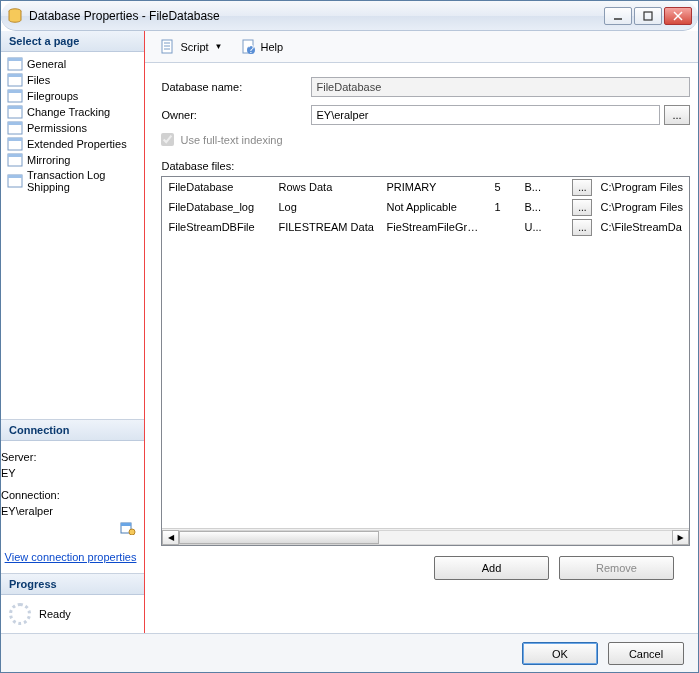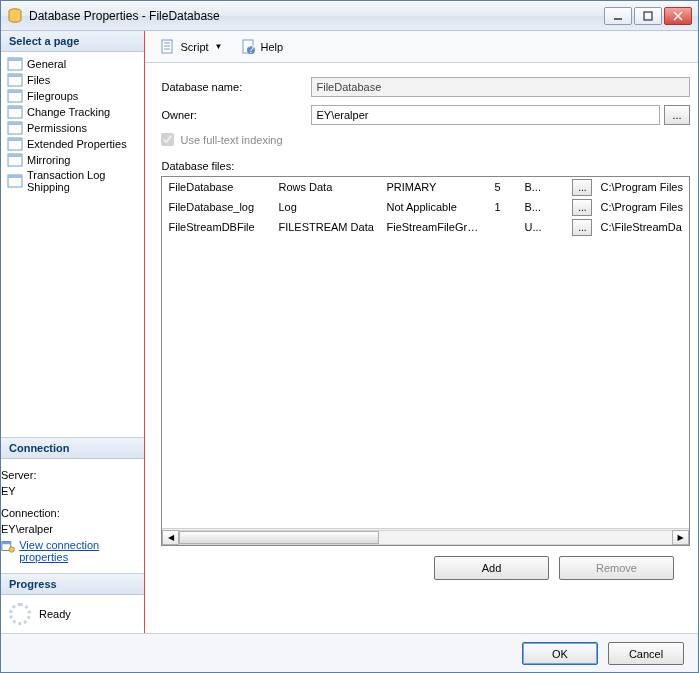--- a/index.html
+++ b/index.html
@@ -1,34 +1,34 @@
 <!DOCTYPE html>
 <html><head>
 <meta charset="utf-8">
 <style>
 * { box-sizing: border-box; margin: 0; padding: 0; font-family: "Segoe UI", Tahoma, sans-serif; font-size: 11px; }
 body { background: #fff; width: 699px; height: 673px; overflow: hidden; border: 1px solid #5a7ea3; }
-.titlebar { height: 30px; background: linear-gradient(to bottom, #f6f8fb 0%, #e6ecf5 50%, #d9e2ef 51%, #e8eef7 100%); border-bottom: 1px solid #b8c6d9; display: flex; align-items: center; padding: 0 6px; }
+.titlebar { height: 30px; background: linear-gradient(to bottom, #f6f8fb 0%, #e6ecf5 50%, #d9e2ef 51%, #e8eef7 100%); border-bottom: 1px solid #b8c6d9; display: flex; align-items: center; padding: 0 6px; border-radius: 15px; }
 .titlebar-icon { width: 16px; height: 16px; margin-right: 6px; }
 .titlebar-title { flex: 1; color: #000; font-size: 12px; }
 .wincontrols { display: flex; gap: 2px; }
 .winbtn { width: 28px; height: 18px; border: 1px solid #8a9bb3; background: linear-gradient(to bottom,#fdfdfe,#e6ecf4); border-radius: 2px; display: flex; align-items: center; justify-content: center; }
 .winbtn.close { background: linear-gradient(to bottom,#f5a5a0,#d44a3d); border-color:#a33; }
 .winbtn svg { width: 10px; height: 10px; }
 .content { display: flex; height: 602px; }
 .sidebar { width: 180px; border-right: 1px solid #ef4444; display: flex; flex-direction: column; background:#fff; }
 .side-header { background: linear-gradient(to bottom,#eef3fa,#dbe5f1); border-bottom: 1px solid #bccadd; padding: 4px 8px; font-weight: bold; color:#0b3a6f; }
 .side-pages { padding: 4px 2px; flex: 0 0 auto; }
 .page-item { display: flex; align-items: center; gap: 4px; padding: 1px 4px; cursor: pointer; }
 .page-icon { width: 16px; height: 14px; flex-shrink: 0; }
 .side-spacer { flex: 1; }
 .side-section-conn { border-top: 1px solid #c8d2e0; }
 .conn-body { padding: 6px 8px 10px 0; }
 .conn-body div { margin-top: 4px; }
-.conn-link { display: flex; align-items: flex-start; gap: 4px; margin-top: 8px; }
+.conn-link { display: flex; align-items: flex-end; gap: 16px; margin-top: 8px; flex-direction: column; }
 .conn-link a { color:#0b4acc; text-decoration: underline; cursor: pointer; }
 .progress-body { display:flex; align-items:center; gap:8px; padding:8px; }
 .spinner { width: 22px; height: 22px; border: 3px dotted #c8d2e0; border-radius: 50%; }
 .mainpane { flex: 1; display: flex; flex-direction: column; background:#fff; }
 .toolbar { height: 32px; border-bottom: 1px solid #c8d2e0; display:flex; align-items:center; gap:4px; padding: 0 8px; background:#f8f9fb; }
 .toolbtn { display:flex; align-items:center; gap:4px; padding:2px 6px; border:1px solid transparent; border-radius:2px; cursor:pointer; }
 .toolbtn .drop { font-size:8px; margin-left:2px; }
 .form-area { padding: 14px 8px 8px 16px; }
 .form-row { display:flex; align-items:center; margin-bottom: 8px; }
 .form-row label { width: 150px; }

